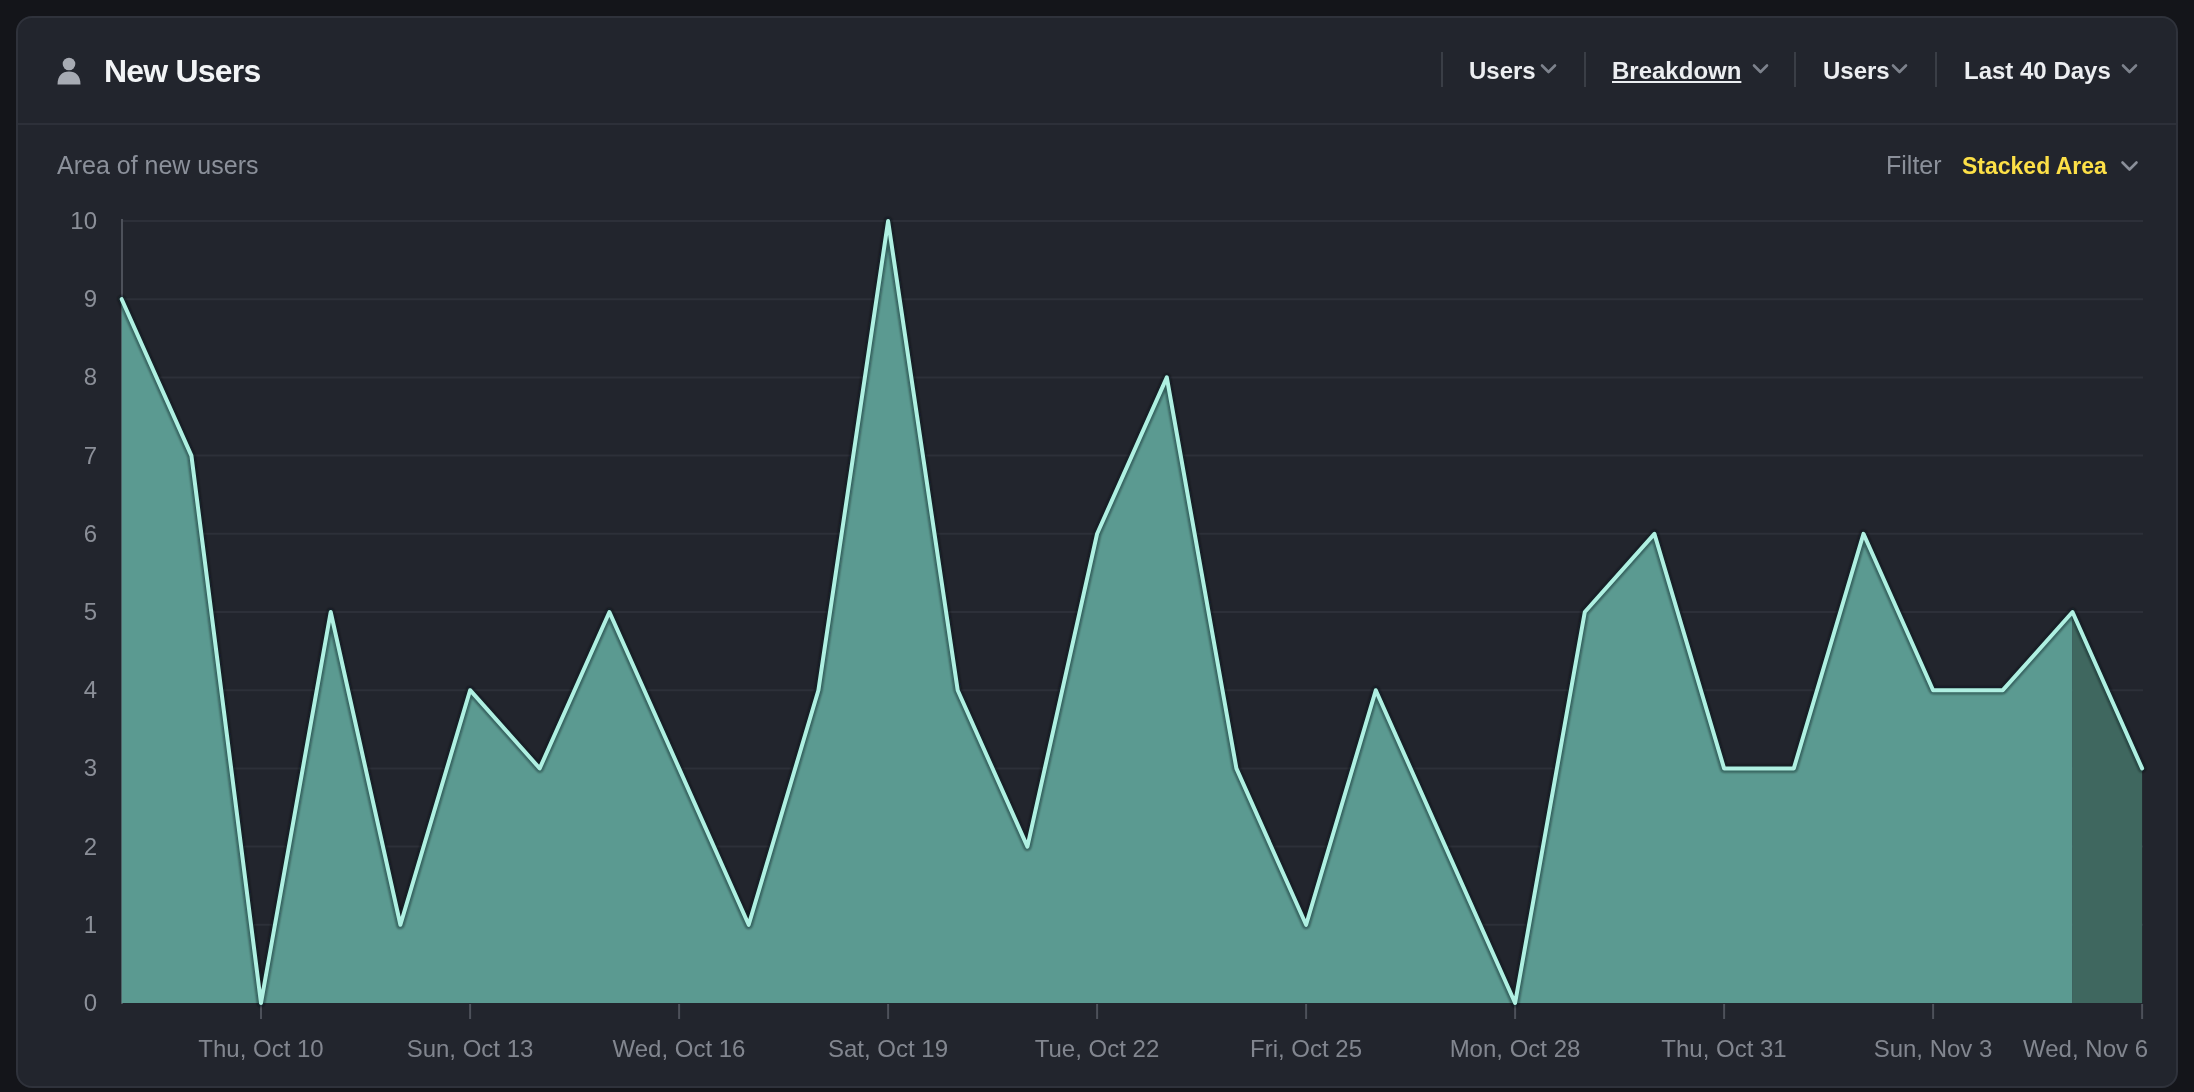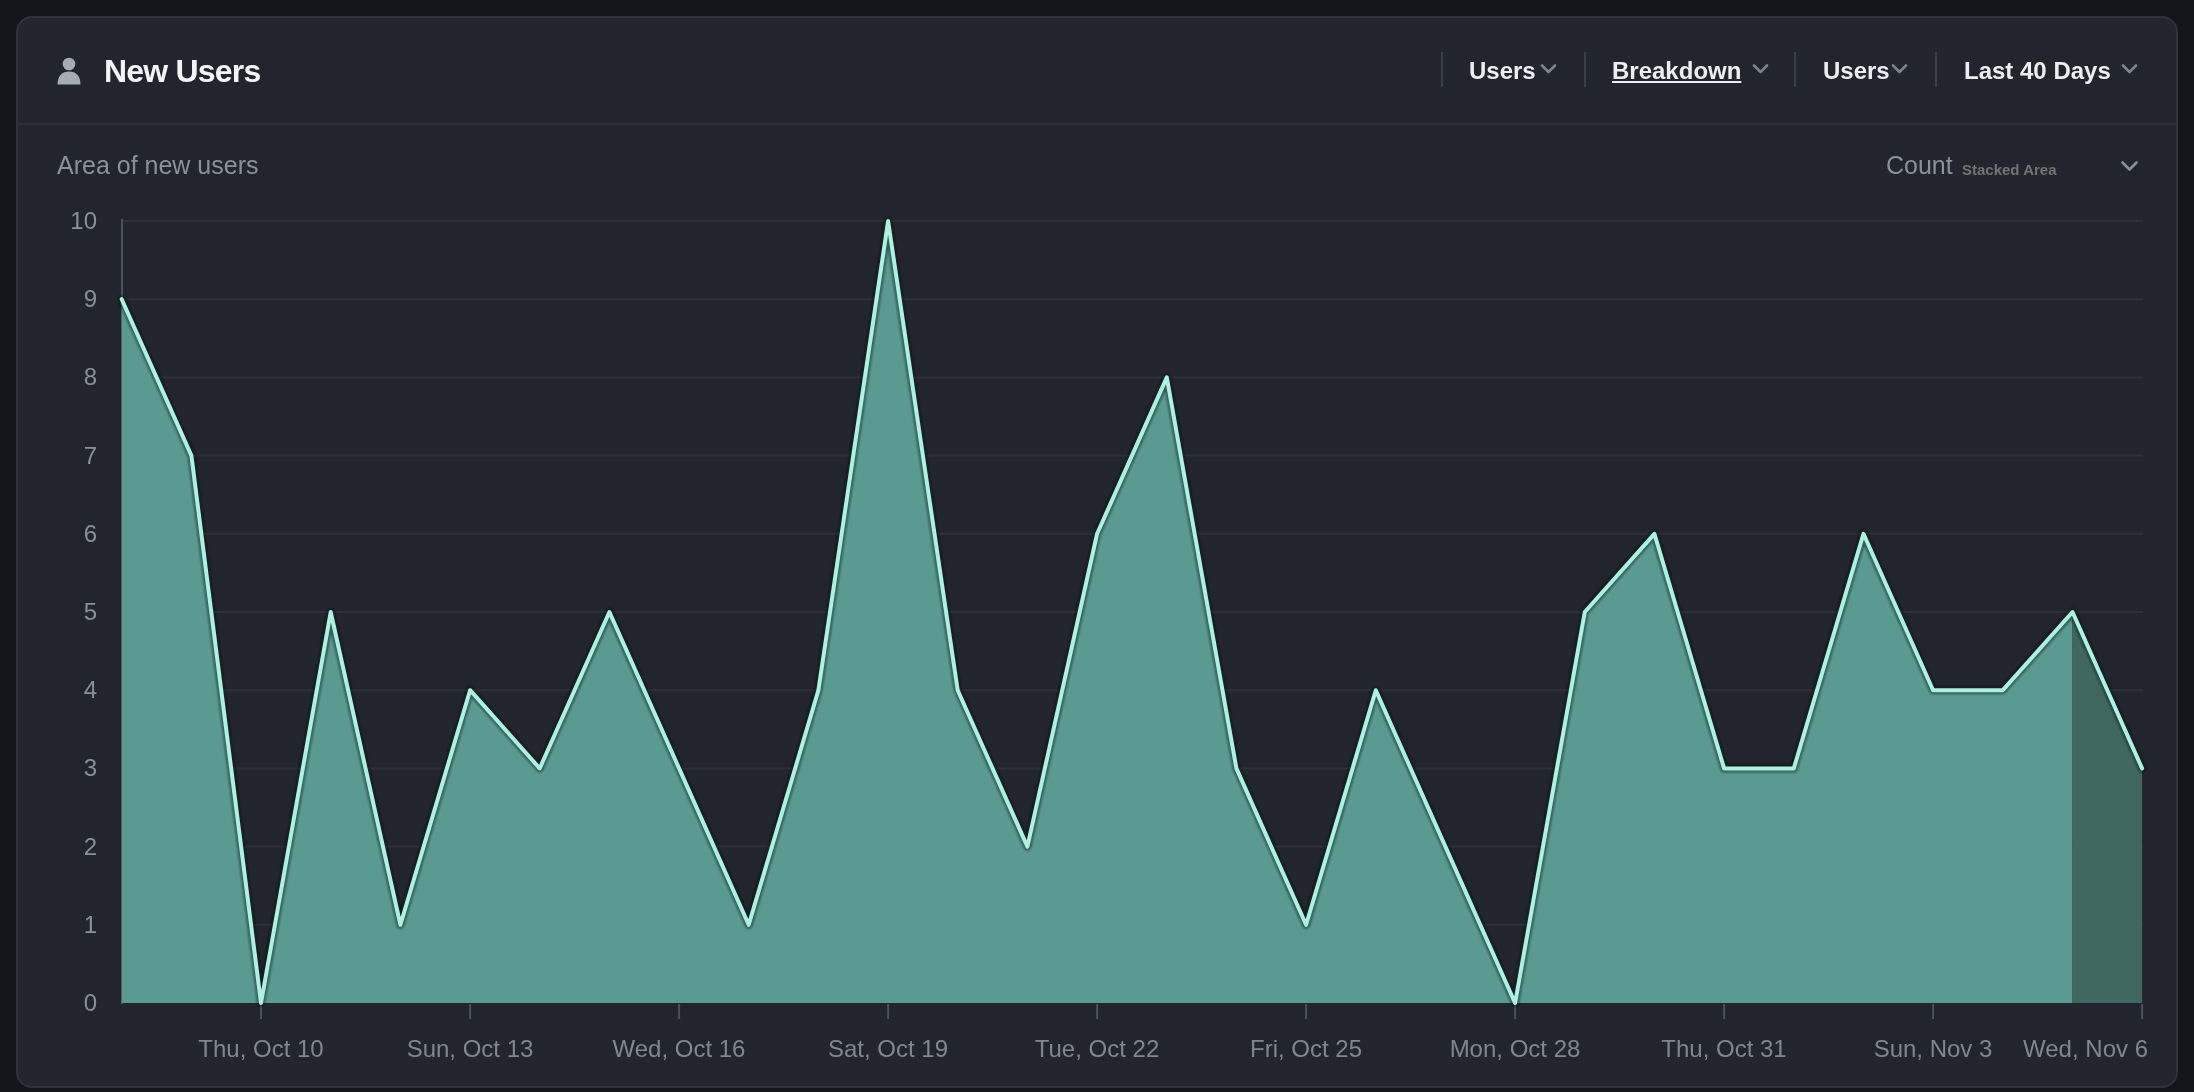--- a/index.html
+++ b/index.html
@@ -6,21 +6,21 @@
   html,body { width:2194px; height:1092px; background:#14151a; overflow:hidden;
     font-family:"Liberation Sans", sans-serif; }
   .card { position:absolute; left:16px; top:16px; width:2162px; height:1072px;
     background:#22252d; border:2px solid #2f323b; border-radius:16px; }
   .hdiv { position:absolute; left:18px; top:123px; width:2158px; height:2px; background:#2d3039; }
   .abs { position:absolute; }
   .title { left:104px; top:53px; font-size:32px; font-weight:700; color:#f2f4f6; letter-spacing:-0.8px; }
   .btn { top:57px; font-size:24px; font-weight:700; color:#eceef1; }
   .sep { top:52px; width:2px; height:35px; background:#3a3e46; }
   .sub { top:151px; font-size:25px; color:#8b909a; }
-  .subw { top:161px; font-size:15px; font-weight:700; color:#737373; }
+  .subw { top:153px; font-size:23px; font-weight:700; color:#fde047; }
 </style>
 </head>
 <body>
 <div class="card"></div>
 <div class="hdiv"></div>
 
 <svg class="abs" style="left:54px; top:52px;" width="36" height="36" viewBox="0 0 36 36">
   <circle cx="15" cy="12" r="6.3" fill="#a7abb3"></circle>
   <path d="M3.5,32.5 C3.5,24 8.2,19.6 15,19.6 C21.8,19.6 26.5,24 26.5,32.5 Z" fill="#a7abb3"></path>
 </svg>
@@ -41,21 +41,21 @@
 <svg class="abs" style="left:1891px; top:63px;" width="17" height="12" viewBox="0 0 17 12">
   <path d="M2,2.5 L8.5,9 L15,2.5" fill="none" stroke="#7d828c" stroke-width="2.6" stroke-linecap="round" stroke-linejoin="round"></path>
 </svg>
 <div class="abs sep" style="left:1935px;"></div>
 <div class="abs btn" style="left:1964px;">Last 40 Days</div>
 <svg class="abs" style="left:2121px; top:63px;" width="17" height="12" viewBox="0 0 17 12">
   <path d="M2,2.5 L8.5,9 L15,2.5" fill="none" stroke="#7d828c" stroke-width="2.6" stroke-linecap="round" stroke-linejoin="round"></path>
 </svg>
 
 <div class="abs sub" style="left:57px;">Area of new users</div>
-<div class="abs sub" style="left:1886px;">Count</div>
+<div class="abs sub" style="left:1886px;">Filter</div>
 <div class="abs subw" style="left:1962px;">Stacked Area</div>
 <svg class="abs" style="left:2120px; top:160px;" width="19" height="13" viewBox="0 0 19 13">
   <path d="M2.5,2.5 L9.5,9.5 L16.5,2.5" fill="none" stroke="#8a8f99" stroke-width="2.6" stroke-linecap="round" stroke-linejoin="round"></path>
 </svg>
 
 <svg class="abs" style="left:0; top:0;" width="2194" height="1092" viewBox="0 0 2194 1092">
   <defs>
       <filter id="hb" x="-5%" y="-5%" width="110%" height="110%">
         <feGaussianBlur stdDeviation="1.3"></feGaussianBlur>
       </filter>

